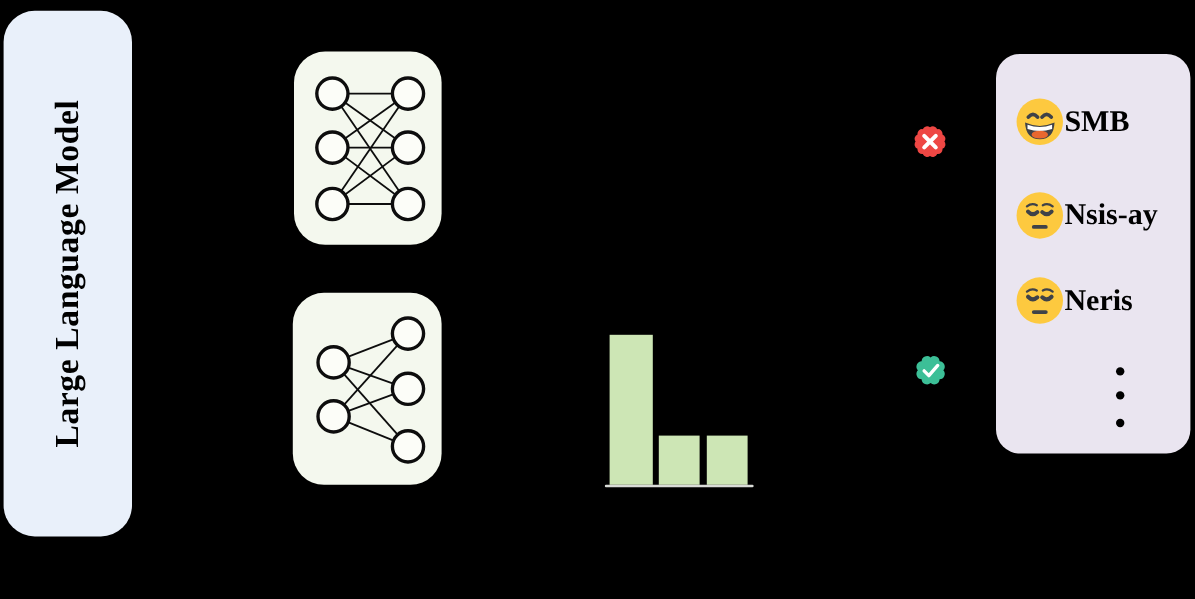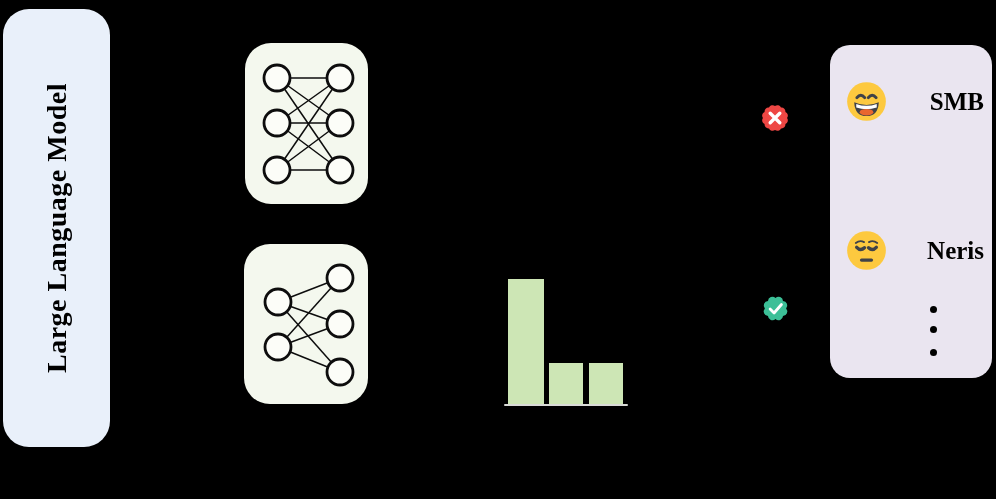--- a/index.html
+++ b/index.html
@@ -34,21 +34,21 @@
   .badge-accept{left:762px;top:295px;width:27px;height:27px;}
   .badge svg{display:block;width:100%;height:100%;}
 
   
   .panel{position:absolute;left:830px;top:45px;width:162px;height:333px;
          background:#eae5f0;border-radius:20px;}
   .panel-row{position:absolute;left:16px;width:138px;height:41px;
          display:flex;align-items:center;}
   .row-0{top:36px;} .row-1{top:114px;} .row-2{top:185px;}
   .panel-row svg{width:41px;height:41px;flex:0 0 41px;display:block;}
-  .panel-label{flex:1;text-align:right;font-weight:bold;font-size:25px;color:#000;}
+  .panel-label{flex:1;text-align:left;font-weight:bold;font-size:25px;color:#000;}
   .dot{position:absolute;left:100px;width:7px;height:7px;border-radius:50%;background:#000;}
   .dot-0{top:261px;} .dot-1{top:281px;} .dot-2{top:304px;}
 </style>
 </head>
 <body>
 
 <div class="canvas">
 
   <div class="llm-box">
     <span class="vtext">Large Language Model</span>
@@ -131,20 +131,31 @@
         <circle cx="18" cy="18" r="17" fill="#fdc93f"></circle>
         <path d="M9.6 14.6 Q13 10.4 16.4 14.6" stroke="#3f4248" stroke-width="2.7" fill="none" stroke-linecap="round"></path>
         <path d="M19.6 14.6 Q23 10.4 26.4 14.6" stroke="#3f4248" stroke-width="2.7" fill="none" stroke-linecap="round"></path>
         <path d="M7.2 18.6 Q18 23.4 28.8 18.6 Q28.2 30.8 18 30.8 Q7.8 30.8 7.2 18.6 Z" fill="#3f4248"></path>
         <path d="M9 20.1 Q18 23.5 27 20.1 L27 23.2 Q18 26.2 9 23.2 Z" fill="#ffffff"></path>
         <ellipse cx="18" cy="27.4" rx="6" ry="2.9" fill="#e8672f"></ellipse>
       </svg>
       <span class="panel-label">SMB</span>
     </div>
 
+    <div class="panel-row row-1">
+      <svg viewBox="0 0 36 36">
+        <circle cx="18" cy="18" r="17" fill="#fdc93f"></circle>
+        <path d="M8.6 11.4 Q12.2 8.6 15.8 10.6" stroke="#3f4248" stroke-width="1.7" fill="none" stroke-linecap="round"></path>
+        <path d="M20.2 10.6 Q23.8 8.6 27.4 11.4" stroke="#3f4248" stroke-width="1.7" fill="none" stroke-linecap="round"></path>
+        <path d="M9.4 15.2 Q12.8 18.8 16.2 15.6" stroke="#3f4248" stroke-width="3" fill="none" stroke-linecap="round"></path>
+        <path d="M19.8 15.6 Q23.2 18.8 26.6 15.2" stroke="#3f4248" stroke-width="3" fill="none" stroke-linecap="round"></path>
+        <path d="M13.6 26.4 L22.4 26.4" stroke="#3f4248" stroke-width="2.8" stroke-linecap="round"></path>
+      </svg>
+      <span class="panel-label">Nsis-ay</span>
+    </div>
 
     <div class="panel-row row-2">
       <svg viewBox="0 0 36 36">
         <circle cx="18" cy="18" r="17" fill="#fdc93f"></circle>
         <path d="M8.6 11.4 Q12.2 8.6 15.8 10.6" stroke="#3f4248" stroke-width="1.7" fill="none" stroke-linecap="round"></path>
         <path d="M20.2 10.6 Q23.8 8.6 27.4 11.4" stroke="#3f4248" stroke-width="1.7" fill="none" stroke-linecap="round"></path>
         <path d="M9.4 15.2 Q12.8 18.8 16.2 15.6" stroke="#3f4248" stroke-width="3" fill="none" stroke-linecap="round"></path>
         <path d="M19.8 15.6 Q23.2 18.8 26.6 15.2" stroke="#3f4248" stroke-width="3" fill="none" stroke-linecap="round"></path>
         <path d="M13.6 26.4 L22.4 26.4" stroke="#3f4248" stroke-width="2.8" stroke-linecap="round"></path>
       </svg>

